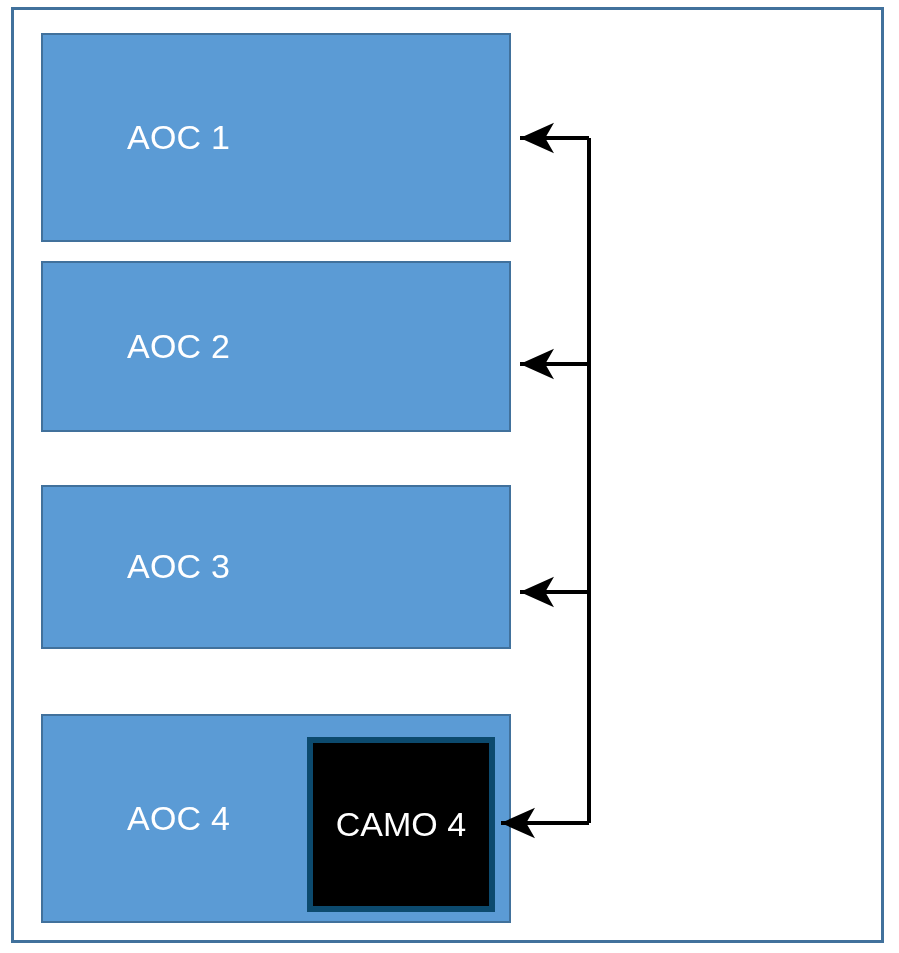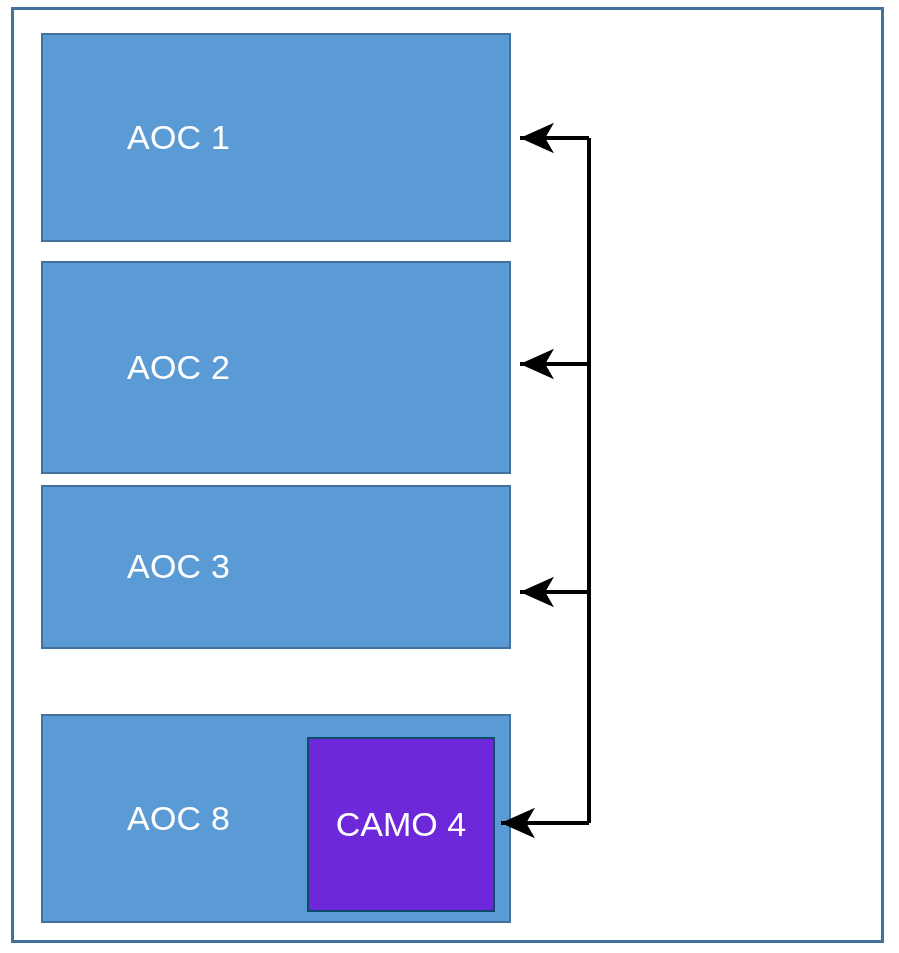--- a/index.html
+++ b/index.html
@@ -31,21 +31,21 @@
   }
   .aoc-box {
     position: absolute;
     left: 41px;
     width: 470px;
     background: #5B9BD5;
     border: 2px solid #41719C;
     box-sizing: border-box;
   }
   .aoc-box-1 { top: 33px;  height: 209px; }
-  .aoc-box-2 { top: 261px; height: 213px; }
+  .aoc-box-2 { top: 261px; height: 171px; }
   .aoc-box-3 { top: 485px; height: 164px; }
   .aoc-box-4 { top: 714px; height: 209px; }
 
   .aoc-label {
     position: absolute;
     left: 84px;
     top: 50%;
     transform: translateY(-50%);
     color: #ffffff;
     font-size: 34px;
@@ -54,22 +54,22 @@
     white-space: nowrap;
     letter-spacing: 0.2px;
   }
 
   .camo-box {
     position: absolute;
     left: 264px;
     top: 21px;
     width: 188px;
     height: 175px;
-    background: #6d28d9;
-    border: 2px solid #0c4a6e;
+    background: #000000;
+    border: 6px solid #0c4a6e;
     box-sizing: border-box;
   }
   .camo-label {
     position: absolute;
     left: 0;
     right: 0;
     top: 50%;
     transform: translateY(-50%);
     text-align: center;
     color: #ffffff;
@@ -101,21 +101,21 @@
 
   <div class="aoc-box aoc-box-2">
     <span class="aoc-label">AOC 2</span>
   </div>
 
   <div class="aoc-box aoc-box-3">
     <span class="aoc-label">AOC 3</span>
   </div>
 
   <div class="aoc-box aoc-box-4">
-    <span class="aoc-label">AOC 8</span>
+    <span class="aoc-label">AOC 4</span>
     <div class="camo-box">
       <span class="camo-label">CAMO 4</span>
     </div>
   </div>
 
   <svg class="connector-layer" width="899" height="953" viewBox="0 0 899 953">
     <defs>
       <marker id="arrowhead" markerWidth="9" markerHeight="8" refX="8.5" refY="4" orient="auto" markerUnits="strokeWidth">
         <path d="M 8.5 4 L 0 0.2 L 2.2 4 L 0 7.8 Z" fill="#000000"></path>
       </marker>

